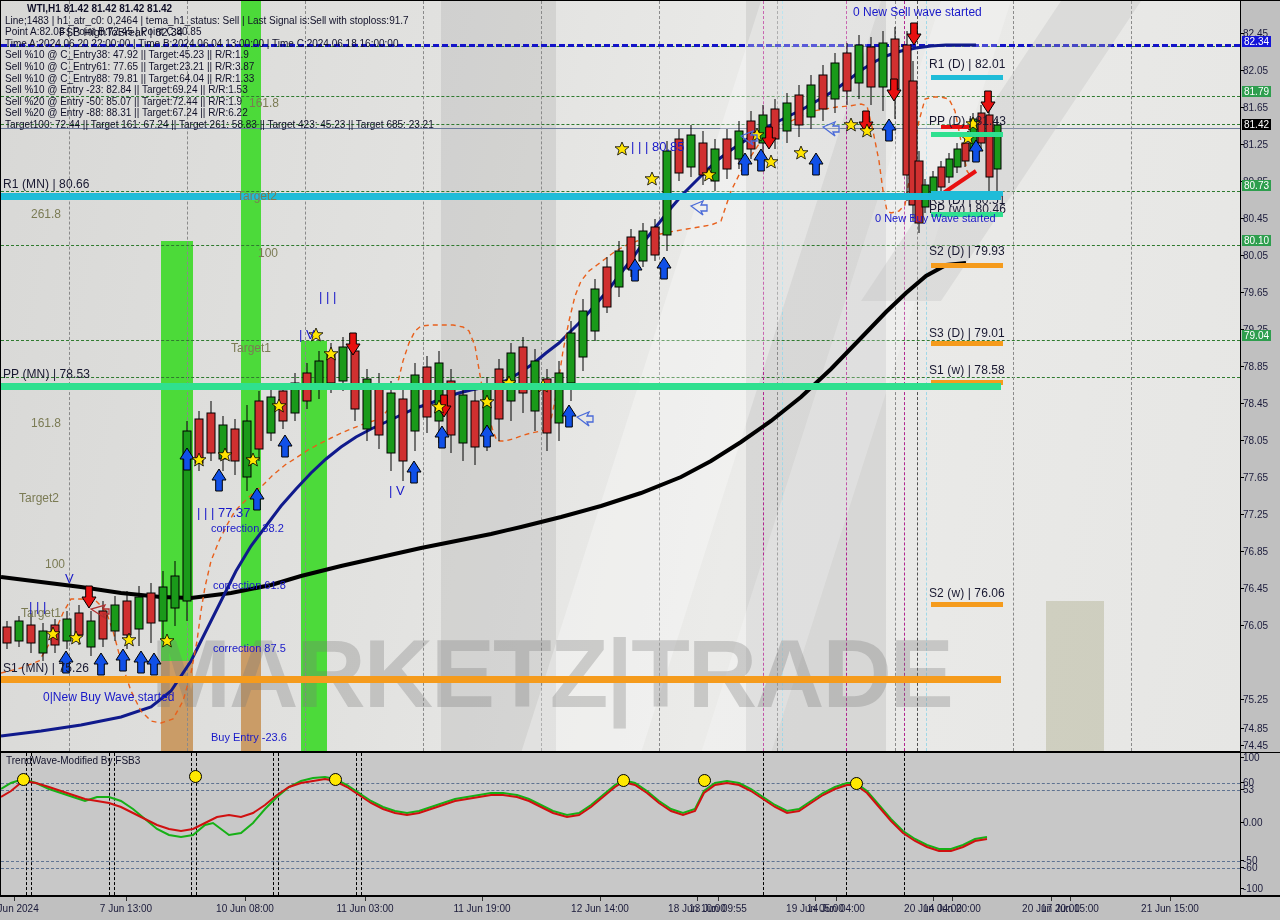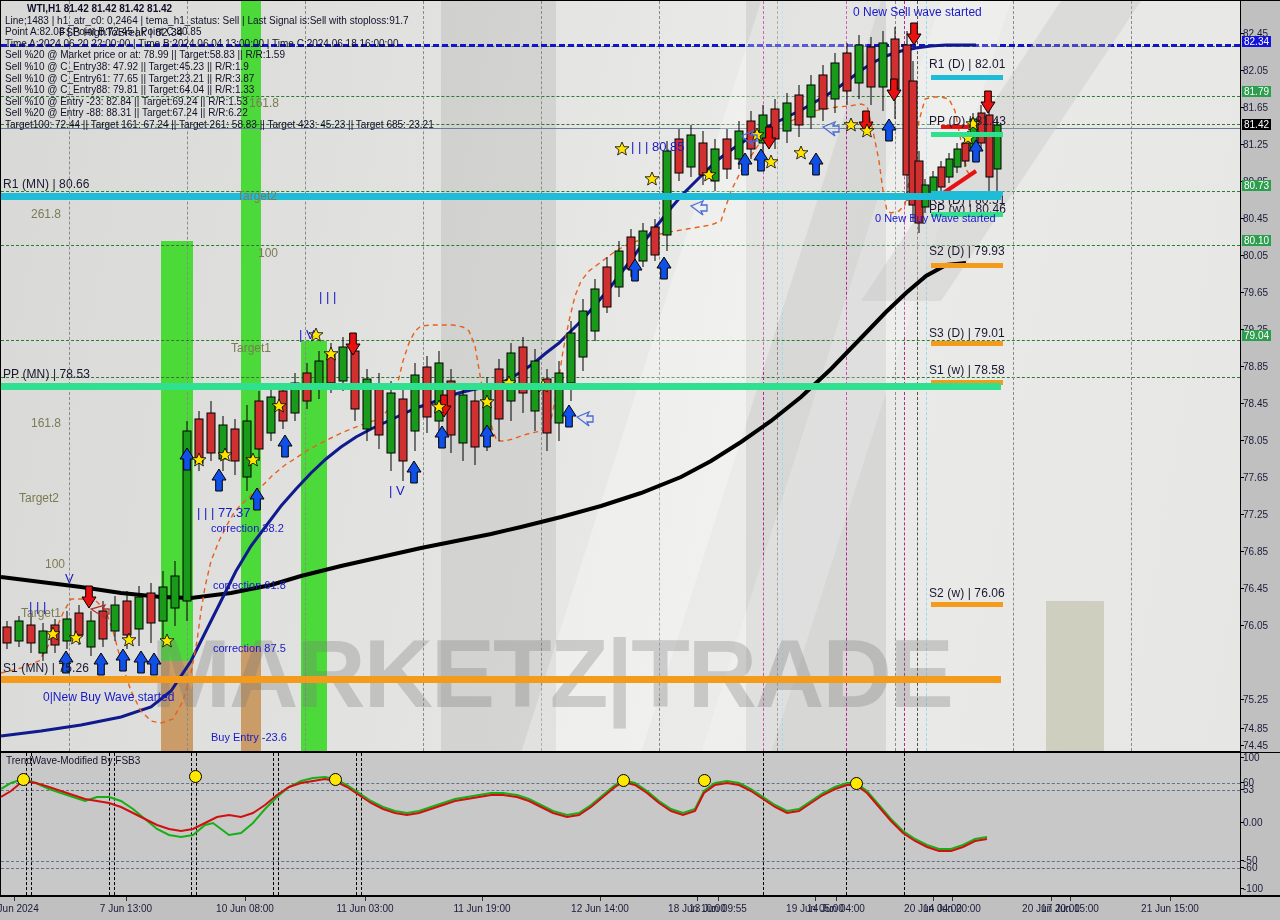--- a/index.html
+++ b/index.html
@@ -616,25 +616,25 @@
         <div class="blue-label" style="left: 28px; top: 598px; font-size: 13px;">| | |</div>
         <div class="blue-label" style="left: 64px; top: 570px; font-size: 13px;">V</div>
       </div>
 
     <div id="header-info">
       <div class="sym">WTI,H1  81.42 81.42 81.42 81.42</div>
       <div id="hdr-lines">
           <div>Line;1483 | h1_atr_c0: 0,2464 | tema_h1_status: Sell | Last Signal is:Sell with stoploss:91.7</div>
           <div>Point A:82.08  | Point B:72.45  | Point C:80.85</div>
           <div>Time A:2024.06.20 22:00:00 | Time B:2024.06.04 13:00:00 | Time C:2024.06.18 16:00:00</div>
-          <div>Sell %20 @ Market price or at: 78.99 || Target:58.83 || R/R:1.59</div>
           <div>Sell %10 @ C_Entry38: 47.92 || Target:45.23 || R/R:1.9</div>
           <div>Sell %10 @ C_Entry61: 77.65 || Target:23.21 || R/R:3.87</div>
           <div>Sell %10 @ C_Entry88: 79.81 || Target:64.04 || R/R:1.33</div>
           <div>Sell %10 @ Entry -23: 82.84 || Target:69.24 || R/R:1.53</div>
+          <div>Sell %20 @ Entry -50: 85.07 || Target:72.44 || R/R:1.9</div>
           <div>Sell %20 @ Entry -88: 88.31 || Target:67.24 || R/R:6.22</div>
           <div>Target100: 72.44 || Target 161: 67.24 || Target 261: 58.83 || Target 423: 45.23 || Target 685: 23.21</div>
         </div>
     </div>
     <div id="fsb-overlay">FSB HighToBreak | 82.34</div>
   </div>
 
   <div id="price-axis">
     <div id="price-ticks">
         <div class="axis-tick" style="top: 28px;">82.45</div>

